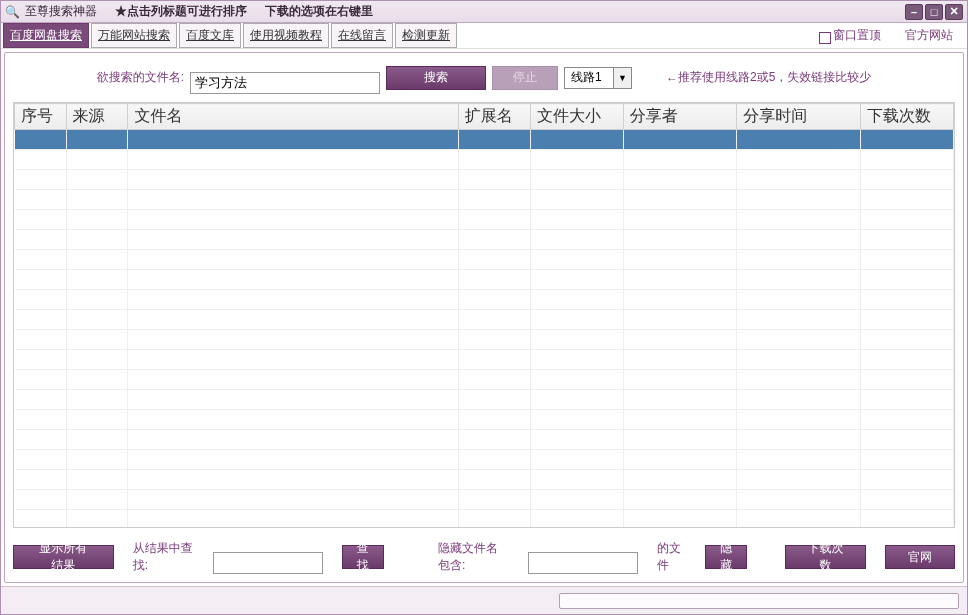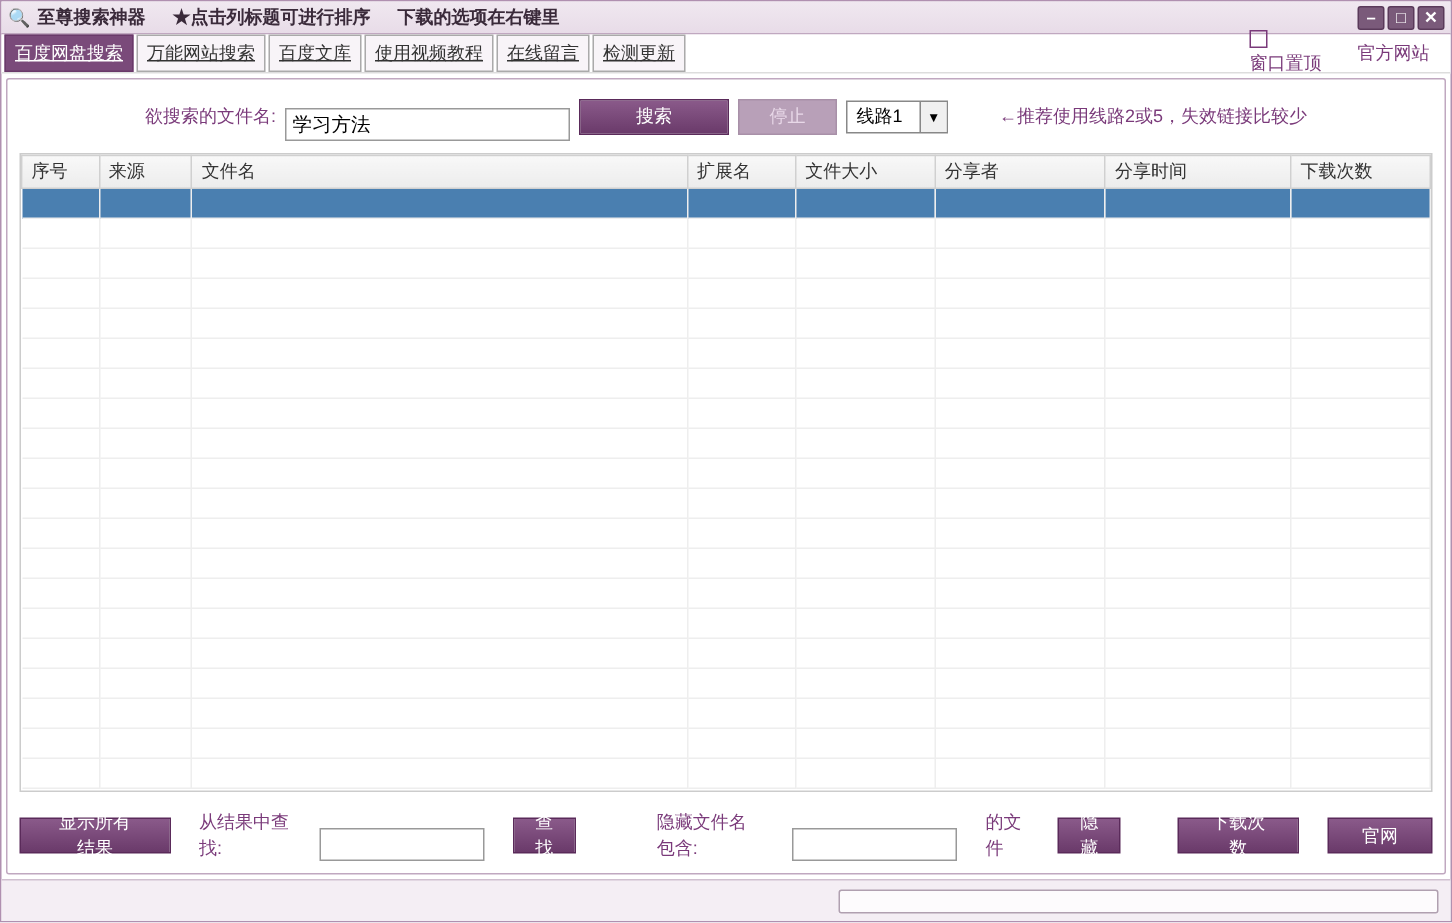--- a/index.html
+++ b/index.html
@@ -30,21 +30,21 @@
     .titlebar-icon {
       width: 16px;
       height: 16px;
       margin-right: 4px;
       display: inline-flex;
       align-items: center;
       justify-content: center;
       font-size: 12px;
     }
     .titlebar-text {
-      font-weight: bold;
+      font-weight: normal;
       color: #3a2a3a;
       margin-right: 18px;
     }
     .titlebar-hint {
       color: #3a2a3a;
       font-weight: bold;
       margin-right: 18px;
     }
     .titlebar-spacer { flex: 1; }
     .win-controls {
@@ -97,23 +97,22 @@
     .toolbar-right {
       margin-left: auto;
       display: flex;
       align-items: center;
       gap: 24px;
       padding-right: 12px;
     }
     .pin-label {
       color: #7a3a7a;
       display: flex;
-      align-items: flex-start;
+      align-items: flex-end;
       gap: 2px;
-      flex-direction: column;
     }
     .pin-checkbox {
       width: 12px;
       height: 12px;
       border: 1px solid #7a3a7a;
       display: inline-block;
     }
     .link {
       color: #7a3a7a;
       cursor: pointer;
@@ -205,21 +204,21 @@
       border-collapse: collapse;
       table-layout: fixed;
     }
     thead th {
       background: linear-gradient(to bottom, #f8f8f8, #ececec);
       border: 1px solid #d0d0d0;
       text-align: left;
       padding: 2px 6px;
       font-weight: normal;
       height: 20px;
-      font-size: 12px;
+      font-size: 16px;
       color: #333;
     }
     tbody td {
       border-right: 1px solid #eee;
       border-bottom: 1px solid #eee;
       height: 20px;
       padding: 0 4px;
     }
     tbody tr.selected td {
       background: #4a7fb0;

